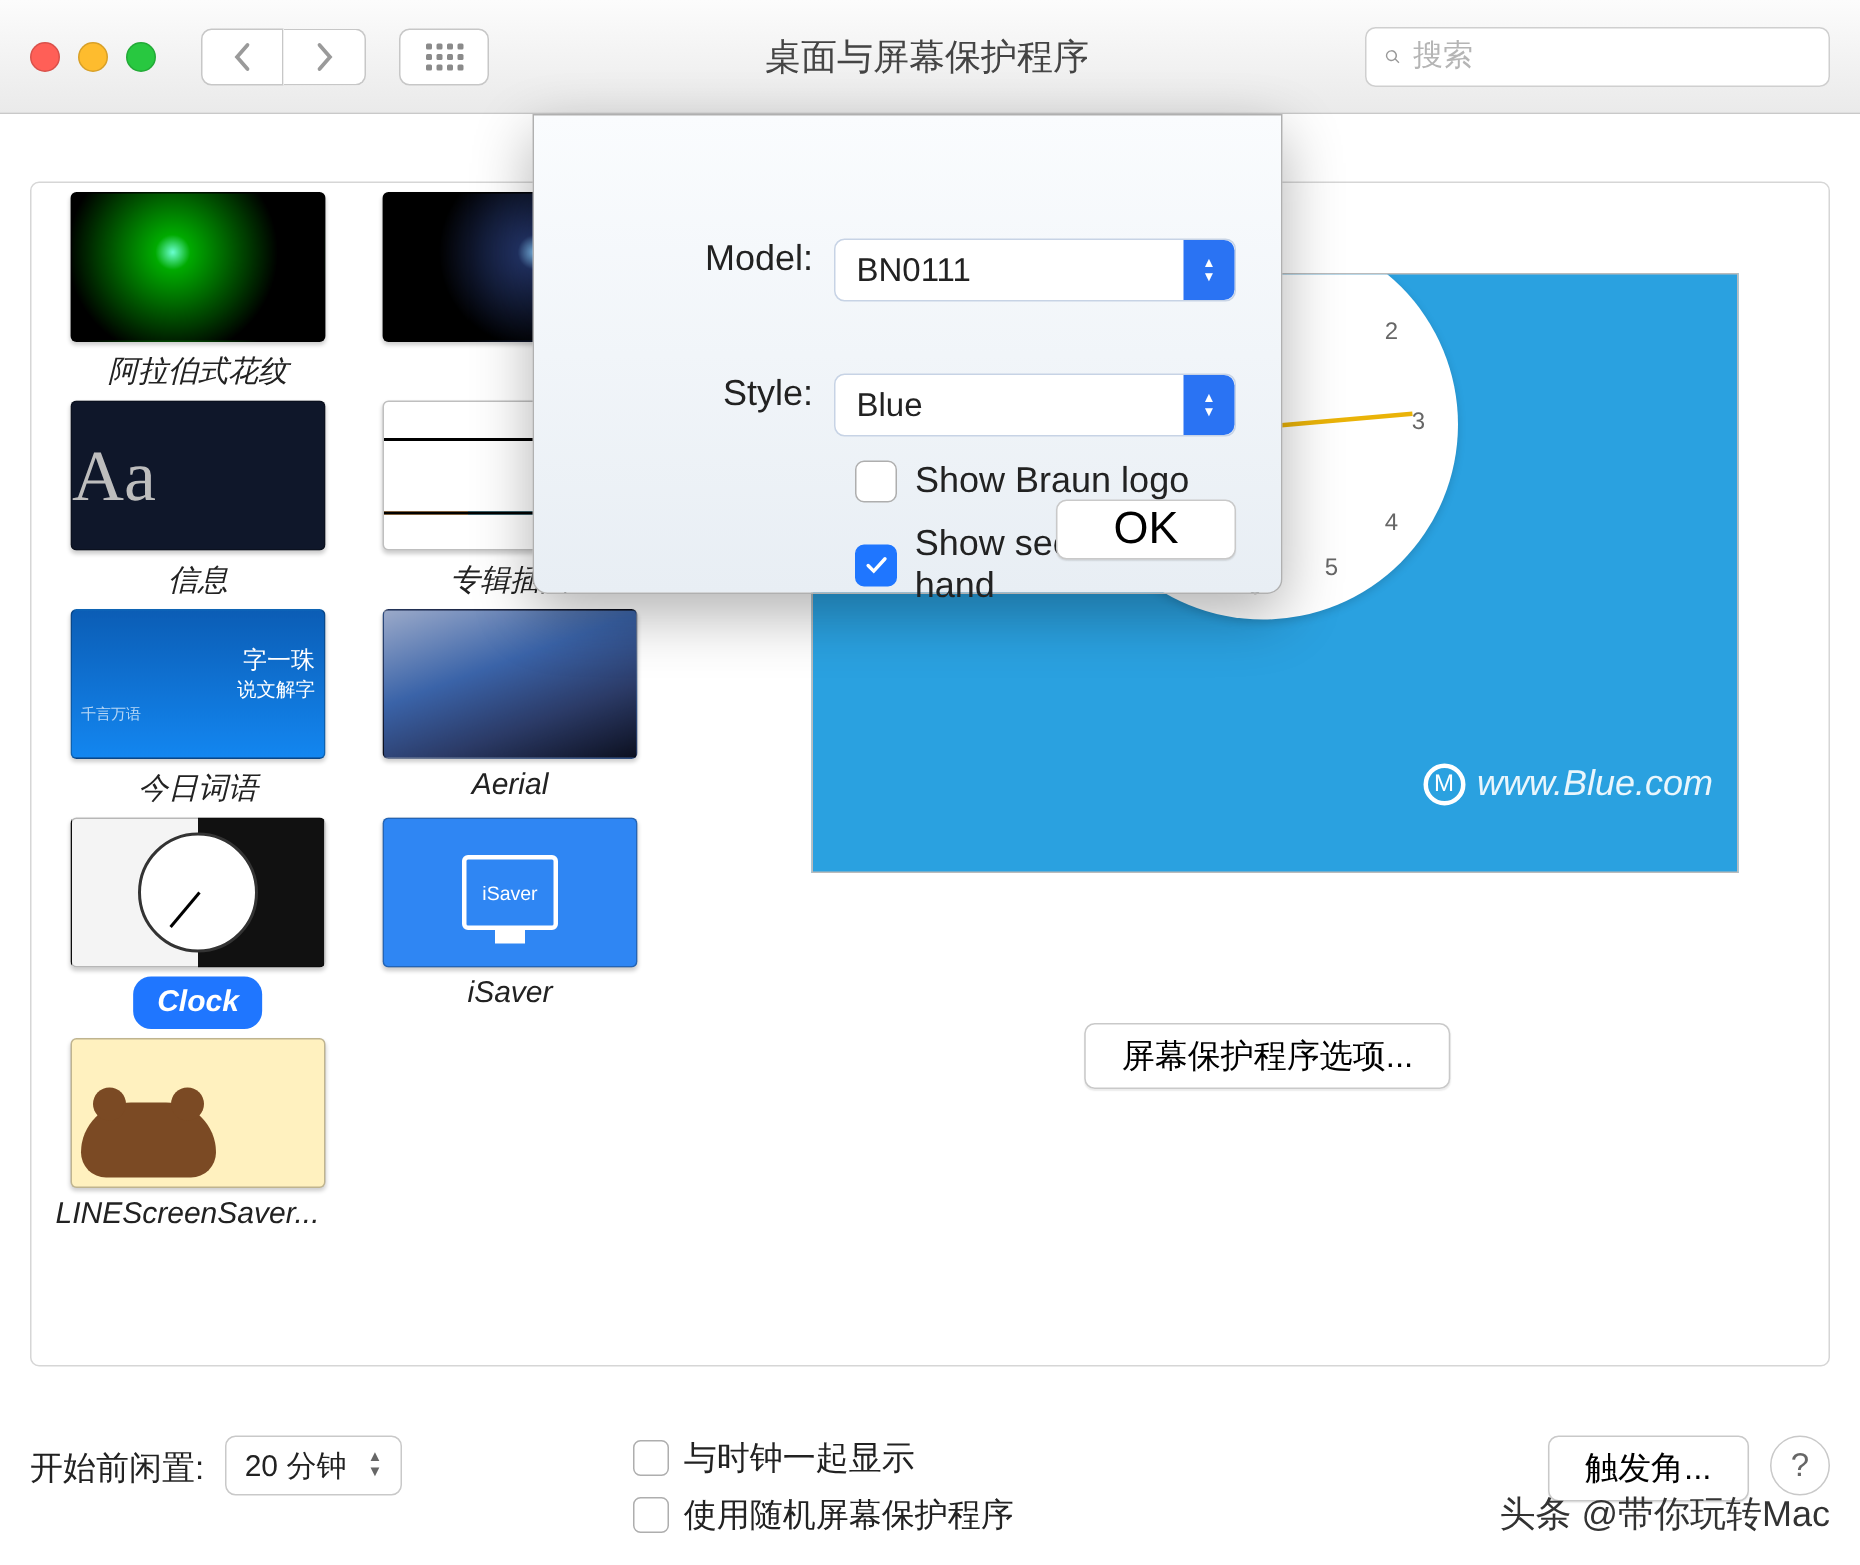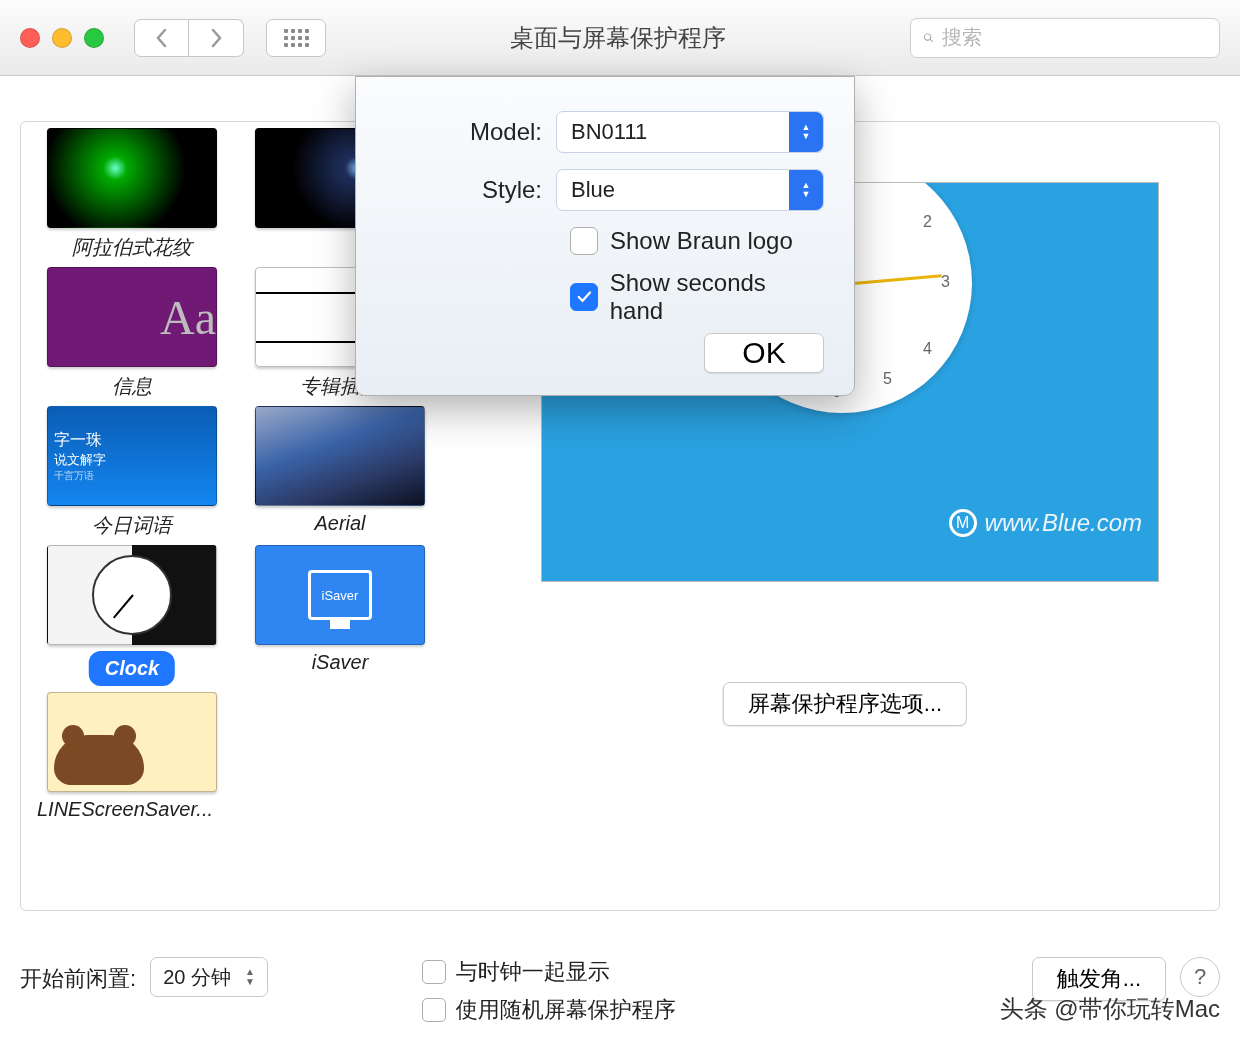--- a/index.html
+++ b/index.html
@@ -62,28 +62,28 @@
 .cap { text-align: center; margin-top: 6px; font-size: 20px; font-style: italic; }
 .cap.sel {
   background: #1f76ff; color: #fff; border-radius: 12px;
   display: inline-block; padding: 6px 16px; margin-left: 50%; transform: translateX(-50%);
   font-weight: 600;
 }
 
 
 .t-ara { background: radial-gradient(circle at 40% 40%, #6affd1 0, #0a0 10%, #000 60%), #000; }
 .t-ara2 { background: radial-gradient(circle at 60% 40%, #8cf 0, #236 10%, #000 55%), #000; }
-.t-msg { background: #701a75; display:flex;align-items:center;justify-content:flex-end; }
+.t-msg { background: #0f172a; display:flex;align-items:center;justify-content:flex-start; }
 .t-msg span { color:#bdbdbd; font-size:48px; font-family:Georgia,serif; }
 .t-album {
   display:grid; grid-template-columns:repeat(3,1fr); grid-template-rows:repeat(2,1fr);
 }
 .t-album div { border:1px solid #000; }
 .t-word { background: linear-gradient(#0b5db5,#1386f0); display:flex;flex-direction:column;
-  align-items:flex-start;justify-content:center;padding:6px; color:#fff; font-size:16px; }
+  align-items:flex-end;justify-content:center;padding:6px; color:#fff; font-size:16px; }
 .t-aerial { background: linear-gradient(160deg,#9aa9c9 0,#3a63a8 40%,#2b3a66 70%,#0c1020 100%); }
 .t-clock {
   background: linear-gradient(90deg,#f4f4f4 50%,#111 50%);
   display:flex;align-items:center;justify-content:center;
 }
 .t-clock .face { width:80px;height:80px;border-radius:50%;background:#fff; border:2px solid #333;
   position:relative; }
 .t-clock .face::after { content:""; position:absolute; left:50%; top:50%; width:2px;height:30px;
   background:#000; transform-origin:top; transform:rotate(40deg); }
 .t-isaver { background:#2f86f3; display:flex;align-items:center;justify-content:center; }
@@ -138,21 +138,21 @@
   display:flex;align-items:center;justify-content:center;font-size:22px;color:#666;}
 
 
 .sheet {
   position:absolute; left:355px; top:76px; width:500px; height:320px;
   background:linear-gradient(#fafcfe,#e8eef4);
   border:1px solid #b0b0b0; border-radius:0 0 10px 10px;
   box-shadow:0 14px 40px rgba(0,0,0,.3);
   padding:34px 30px 20px 30px;
 }
-.row { display:flex; align-items:center; margin-bottom:16px; }
+.row { display:flex; align-items:flex-start; margin-bottom:16px;margin-top:48px; }
 .row .rl { width:170px; text-align:right; padding-right:14px; font-size:24px; }
 .combo { flex:1; height:42px; border:1px solid #c7d3e5; border-radius:7px; background:#fff;
   display:flex; align-items:center; padding:0 0 0 14px; font-size:22px; position:relative; }
 .combo .arr { position:absolute; right:0; top:0; bottom:0; width:34px;
   background:#2a73f3; border-radius:0 7px 7px 0;
   display:flex;flex-direction:column;align-items:center;justify-content:center; }
 .combo .arr span{ font-size:9px; color:#fff; line-height:9px;}
 .chkrow { display:flex; align-items:center; gap:12px; margin-left:184px; margin-bottom:14px;
   font-size:24px; }
 .chk { width:28px;height:28px;border:1px solid #aeaeae;border-radius:6px;background:#fff;

